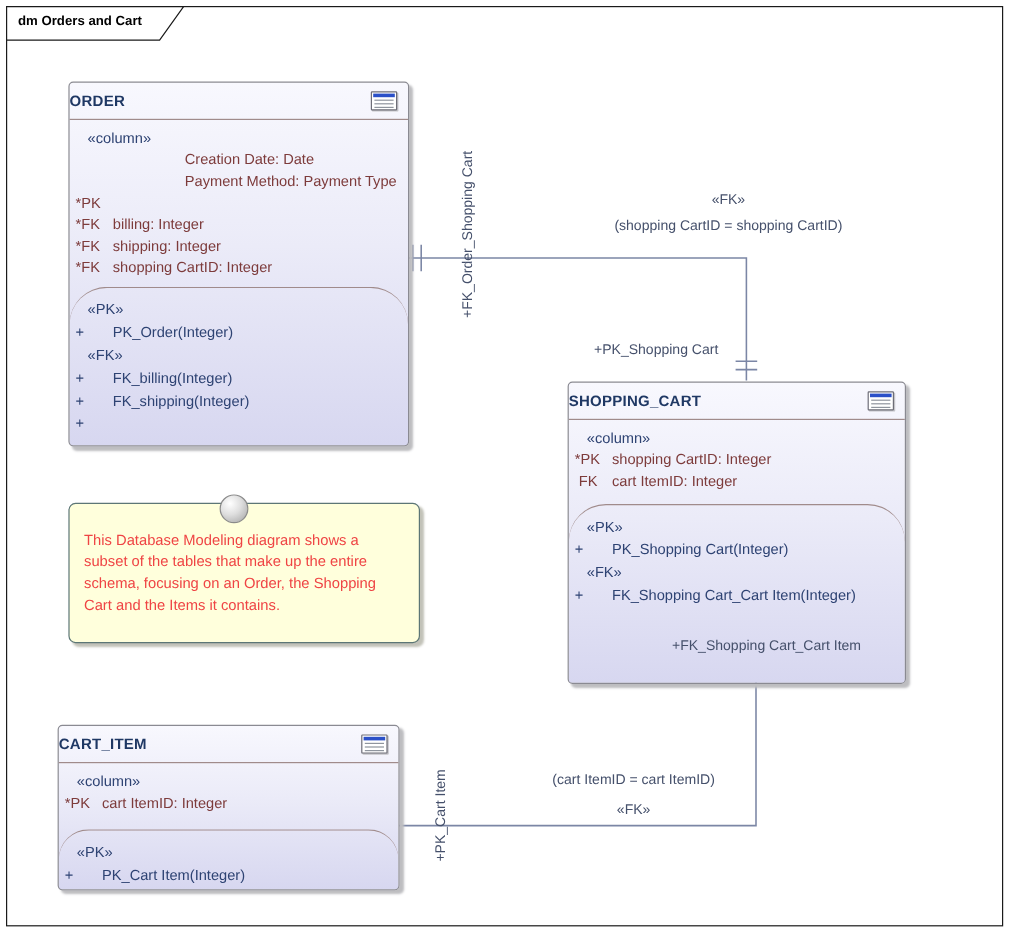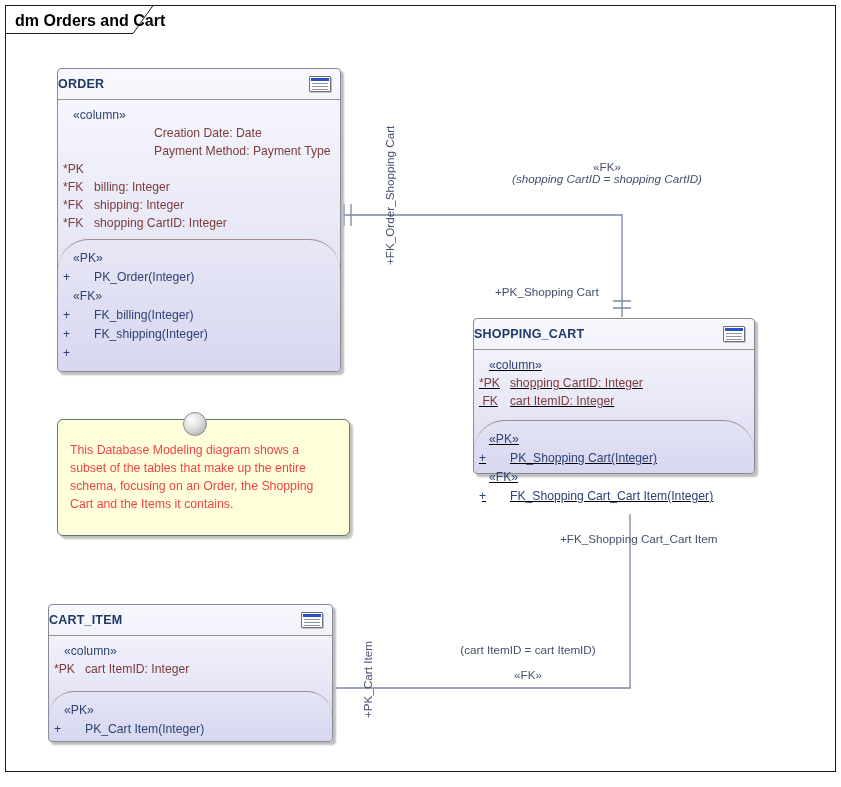--- a/index.html
+++ b/index.html
@@ -2,21 +2,21 @@
 <html><head>
 <meta charset="utf-8">
 <style>
   html,body{margin:0;padding:0;background:#fff;}
   body{font-family:"Liberation Sans",sans-serif;}
   #canvas{position:relative;width:841px;height:787px;background:#fff;overflow:hidden;}
 
   
   .frame{position:absolute;left:5px;top:5px;width:829px;height:765px;border:1px solid #1a1a1a;background:#fff;}
   .tab-svg{position:absolute;left:5px;top:5px;}
-  .tab-label{position:absolute;left:15px;top:12px;font-size:16px;font-weight:bold;color:#000;white-space:nowrap;}
+  .tab-label{position:absolute;left:15px;top:12px;font-size:11px;font-weight:bold;color:#000;white-space:nowrap;}
 
   
   .table{position:absolute;border:1px solid #8a8a92;border-radius:4px;
          background:linear-gradient(180deg,#f8f8fe 0%,#ebebf8 45%,#d7d7f0 100%);
          box-shadow:3px 3px 2px #bdbdc0;box-sizing:border-box;}
   .thead{position:relative;height:30px;}
   .ttitle{position:absolute;left:0;right:0;top:8px;text-align:left;font-size:12.5px;font-weight:bold;color:#1f3864;letter-spacing:.2px;}
   .tbl-icon{position:absolute;right:9px;top:7px;width:20px;height:14px;border:1px solid #6e6e78;background:#fff;border-radius:1px;box-shadow:1px 1px 0 #c4c4c8;}
   .tbl-icon .bar{display:block;height:3px;background:#2b50c8;margin:1px 1px 0;}
   .tbl-icon i{display:block;height:1px;background:#8f959e;margin:2px 2px 0;}
@@ -115,21 +115,21 @@
         <div class="row op">
           <span class="pfx">+</span>
           <span class="txt">FK_shipping(Integer)</span>
         </div>
         <div class="row op">
           <span class="pfx">+</span>
         </div>
       </div>
   </div>
 
-  <div class="table" style="left:473px;top:318px;width:282px;height:156px;text-decoration:underline;">
+  <div class="table" style="left:473px;top:318px;width:282px;height:252px;">
     <div class="thead">
       <span class="ttitle">SHOPPING_CART</span>
       <span class="tbl-icon">
           <span class="bar"></span>
           <i></i>
           <i></i>
           <i></i>
         </span>
     </div>
     <div class="sect attrs" style="height:71px;">
@@ -183,21 +183,21 @@
       </div>
   </div>
 
   <div class="note">
     <span>This Database Modeling diagram shows a subset of the tables that make up the entire schema, focusing on an Order, the Shopping Cart and the Items it contains.</span>
   </div>
   <div class="note-pin"></div>
 
   <div class="clabel vlabel" style="left:383px;top:265px;">+FK_Order_Shopping Cart</div>
   <div class="clabel centered" style="left:457px;top:160px;">«FK»</div>
-  <div class="clabel centered" style="left:457px;top:172px;font-style:italic;">(shopping CartID = shopping CartID)</div>
+  <div class="clabel centered" style="left:457px;top:182px;">(shopping CartID = shopping CartID)</div>
   <div class="clabel" style="left:495px;top:285px;">+PK_Shopping Cart</div>
 
   <div class="clabel" style="left:560px;top:532px;">+FK_Shopping Cart_Cart Item</div>
   <div class="clabel centered" style="left:378px;top:643px;">(cart ItemID = cart ItemID)</div>
   <div class="clabel centered" style="left:378px;top:668px;">«FK»</div>
   <div class="clabel vlabel" style="left:361px;top:718px;">+PK_Cart Item</div>
 
 </div>
 
 </body></html>

